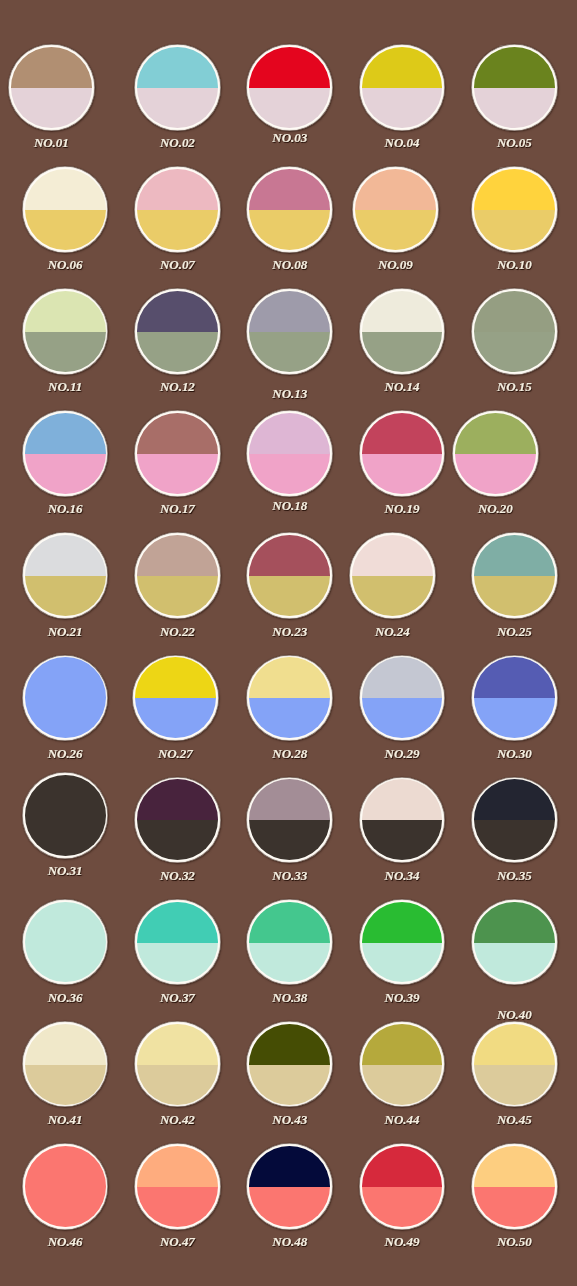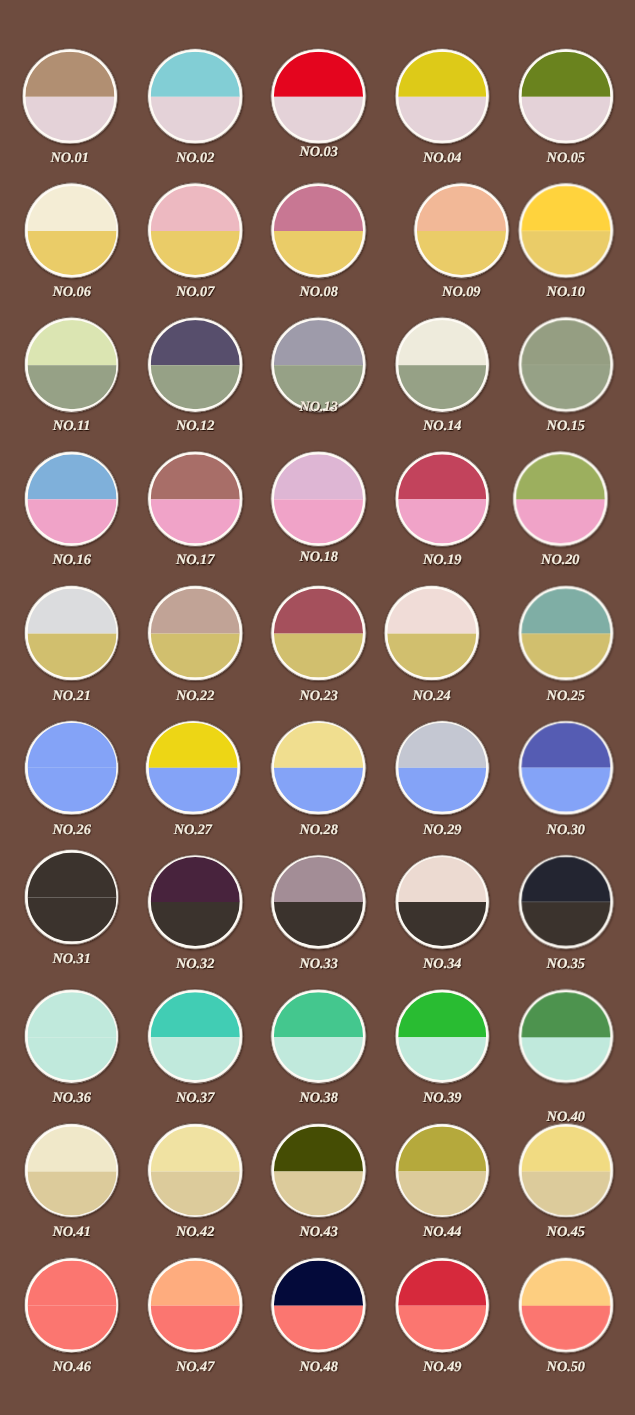--- a/index.html
+++ b/index.html
@@ -44,21 +44,21 @@
     line-height:13.1px;
     will-change:opacity;
     -webkit-text-stroke:0.22px #F6EFE1;
   }
 </style>
 </head>
 <body style="background: rgb(110, 76, 63);">
 
 <div id="board">
   <div class="swatch-row">
-   <div class="swatch-cell" style="left:20px;top:44.00px;width:86.7px;height:116.7px">
+   <div class="swatch-cell" style="left:8px;top:44.00px;width:86.7px;height:116.7px">
     <div class="swatch-circle" style="width:86.7px;height:86.7px">
      <div class="swatch-disc" style="left:2.9px;top:2.9px;width:80.9px;height:80.9px">
       <div class="swatch-half upper" style="background: rgb(177, 143, 114);"></div>
       <div class="swatch-half lower" style="background: rgb(228, 210, 216);"></div>
      </div>
     </div>
     <div class="swatch-label" style="left:-14px;width:114.7px;top:92.2px">NO.01</div>
    </div>
    <div class="swatch-cell" style="left:134.10px;top:44.00px;width:86.7px;height:116.7px">
     <div class="swatch-circle" style="width:86.7px;height:86.7px">
@@ -118,21 +118,21 @@
    </div>
    <div class="swatch-cell" style="left:246.40px;top:166.10px;width:86.7px;height:116.7px">
     <div class="swatch-circle" style="width:86.7px;height:86.7px">
      <div class="swatch-disc" style="left:2.9px;top:2.9px;width:80.9px;height:80.9px">
       <div class="swatch-half upper" style="background: rgb(200, 119, 147);"></div>
       <div class="swatch-half lower" style="background: rgb(234, 204, 104);"></div>
      </div>
     </div>
     <div class="swatch-label" style="left:-14px;width:114.7px;top:92.2px">NO.08</div>
    </div>
-   <div class="swatch-cell" style="left:376px;top:166.10px;width:86.7px;height:116.7px">
+   <div class="swatch-cell" style="left:352px;top:166.10px;width:86.7px;height:116.7px">
     <div class="swatch-circle" style="width:86.7px;height:86.7px">
      <div class="swatch-disc" style="left:2.9px;top:2.9px;width:80.9px;height:80.9px">
       <div class="swatch-half upper" style="background: rgb(242, 184, 151);"></div>
       <div class="swatch-half lower" style="background: rgb(234, 204, 104);"></div>
      </div>
     </div>
     <div class="swatch-label" style="left:-14px;width:114.7px;top:92.2px">NO.09</div>
    </div>
    <div class="swatch-cell" style="left:471.00px;top:166.10px;width:86.7px;height:116.7px">
     <div class="swatch-circle" style="width:86.7px;height:86.7px">
@@ -163,21 +163,21 @@
     </div>
     <div class="swatch-label" style="left:-14px;width:114.7px;top:92.2px">NO.12</div>
    </div>
    <div class="swatch-cell" style="left:246.40px;top:288.20px;width:86.7px;height:116.7px">
     <div class="swatch-circle" style="width:86.7px;height:86.7px">
      <div class="swatch-disc" style="left:2.9px;top:2.9px;width:80.9px;height:80.9px">
       <div class="swatch-half upper" style="background: rgb(158, 155, 170);"></div>
       <div class="swatch-half lower" style="background: rgb(150, 161, 134);"></div>
      </div>
     </div>
-    <div class="swatch-label" style="left:-14px;width:114.7px;top:75px">NO.13</div>
+    <div class="swatch-label" style="left:-14px;width:114.7px;top:99px">NO.13</div>
    </div>
    <div class="swatch-cell" style="left:358.70px;top:288.20px;width:86.7px;height:116.7px">
     <div class="swatch-circle" style="width:86.7px;height:86.7px">
      <div class="swatch-disc" style="left:2.9px;top:2.9px;width:80.9px;height:80.9px">
       <div class="swatch-half upper" style="background: rgb(238, 235, 220);"></div>
       <div class="swatch-half lower" style="background: rgb(150, 161, 134);"></div>
      </div>
     </div>
     <div class="swatch-label" style="left:-14px;width:114.7px;top:92.2px">NO.14</div>
    </div>
@@ -221,21 +221,21 @@
    </div>
    <div class="swatch-cell" style="left:358.70px;top:410.30px;width:86.7px;height:116.7px">
     <div class="swatch-circle" style="width:86.7px;height:86.7px">
      <div class="swatch-disc" style="left:2.9px;top:2.9px;width:80.9px;height:80.9px">
       <div class="swatch-half upper" style="background: rgb(194, 67, 92);"></div>
       <div class="swatch-half lower" style="background: rgb(240, 163, 200);"></div>
      </div>
     </div>
     <div class="swatch-label" style="left:-14px;width:114.7px;top:92.2px">NO.19</div>
    </div>
-   <div class="swatch-cell" style="left:466px;top:410.30px;width:86.7px;height:116.7px">
+   <div class="swatch-cell" style="left:452px;top:410.30px;width:86.7px;height:116.7px">
     <div class="swatch-circle" style="width:86.7px;height:86.7px">
      <div class="swatch-disc" style="left:2.9px;top:2.9px;width:80.9px;height:80.9px">
       <div class="swatch-half upper" style="background: rgb(156, 175, 94);"></div>
       <div class="swatch-half lower" style="background: rgb(240, 163, 200);"></div>
      </div>
     </div>
     <div class="swatch-label" style="left:-14px;width:114.7px;top:92.2px">NO.20</div>
    </div>
   </div>
   <div class="swatch-row">

